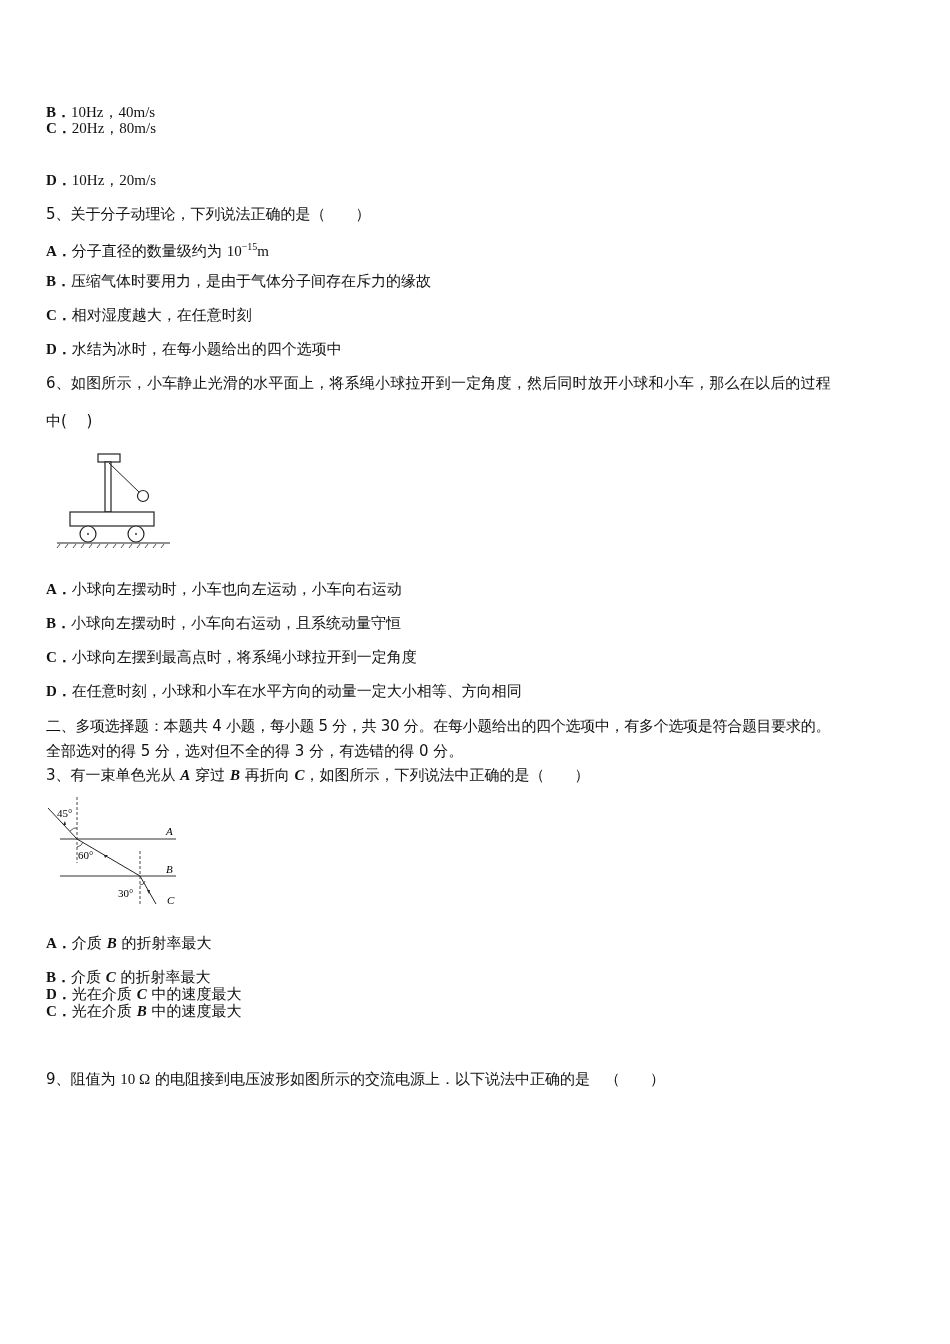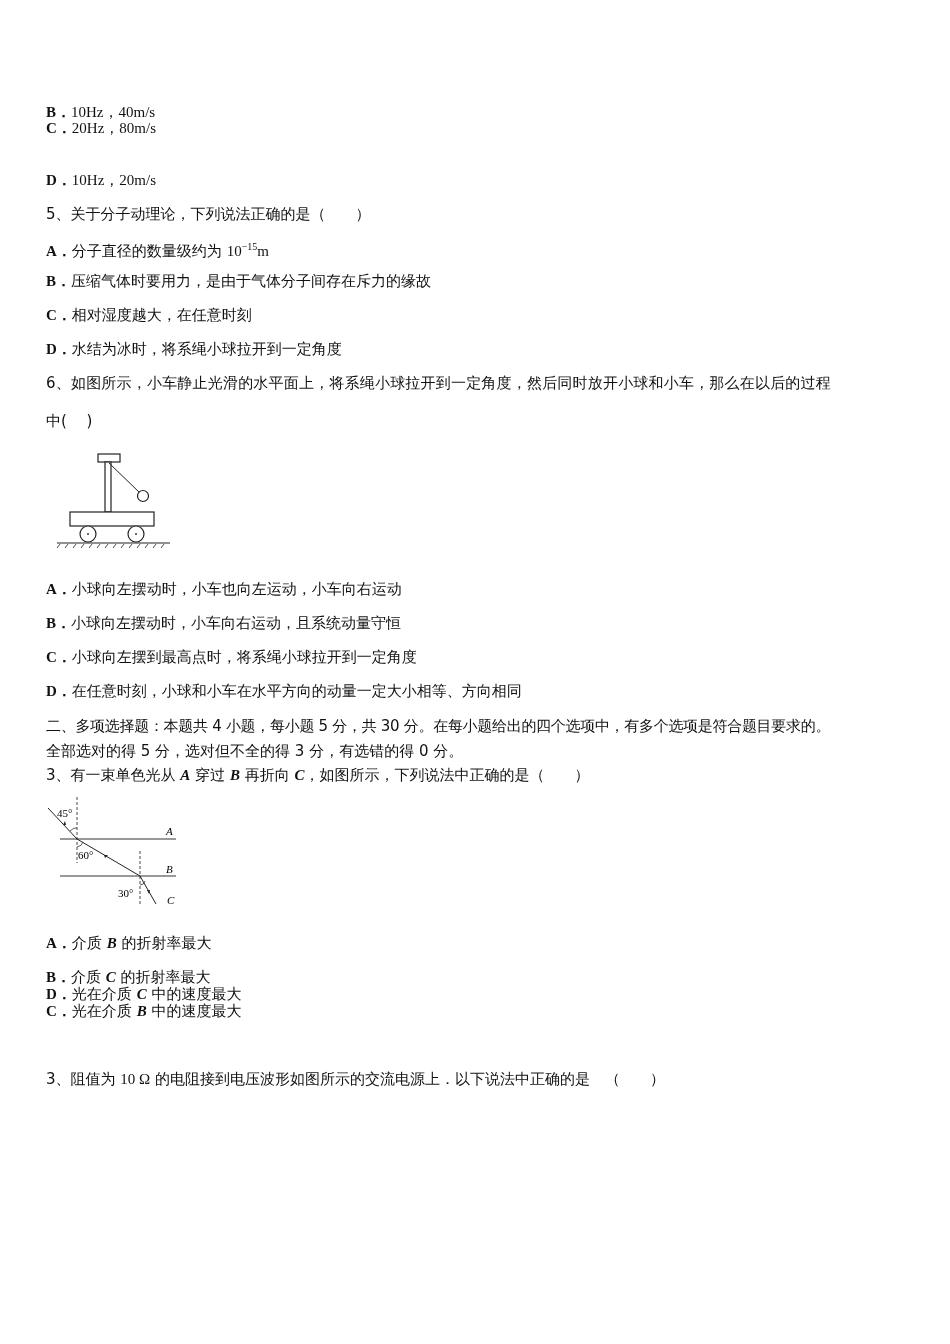--- a/index.html
+++ b/index.html
@@ -30,21 +30,21 @@
 <div class="line" style="top:237px">
   <span class="opt-letter">A．</span><span>分子直径的数量级约为 </span><span class="bold-latin">10</span><sup class="bold-latin">−15</sup><span class="bold-latin">m</span>
 </div>
 <div class="line" style="top:271px">
   <span class="opt-letter">B．</span><span>压缩气体时要用力，是由于气体分子间存在斥力的缘故</span>
 </div>
 <div class="line" style="top:305px">
   <span class="opt-letter">C．</span><span>相对湿度越大，在任意时刻</span>
 </div>
 <div class="line" style="top:339px">
-  <span class="opt-letter">D．</span><span>水结为冰时，将系绳小球拉开到一定角度</span>
+  <span class="opt-letter">D．</span><span>水结为冰时，在每小题给出的四个选项中</span>
 </div>
 
 <div class="line q" style="top:373px;letter-spacing:0.2px">6、如图所示，小车静止光滑的水平面上，将系绳小球拉开到一定角度，然后同时放开小球和小车，那么在以后的过程</div>
 <div class="line q" style="top:411px">中(　 )</div>
 
 <svg class="fig" style="left:52px;top:448px" width="125" height="105" viewBox="0 0 125 105">
   <rect x="46" y="6" width="22" height="8" fill="#fff" stroke="#222" stroke-width="1.2"></rect>
   <rect x="53" y="14" width="6" height="50" fill="#fff" stroke="#222" stroke-width="1.2"></rect>
   <line x1="57" y1="15" x2="88" y2="45" stroke="#222" stroke-width="1"></line>
   <circle cx="91" cy="48" r="5.5" fill="#fff" stroke="#222" stroke-width="1.2"></circle>
@@ -121,14 +121,14 @@
   <span class="opt-letter">B．</span><span>介质 </span><span class="ital">C</span><span> 的折射率最大</span>
 </div>
 <div class="line" style="top:1001px">
   <span class="opt-letter">C．</span><span>光在介质 </span><span class="ital">B</span><span> 中的速度最大</span>
 </div>
 <div class="line" style="top:984px">
   <span class="opt-letter">D．</span><span>光在介质 </span><span class="ital">C</span><span> 中的速度最大</span>
 </div>
 
 <div class="line q" style="top:1069px">
-  <span>3、阻值为 </span><span class="bold-latin">10 Ω</span><span> 的电阻接到电压波形如图所示的交流电源上．以下说法中正确的是　（　　）</span>
+  <span>9、阻值为 </span><span class="bold-latin">10 Ω</span><span> 的电阻接到电压波形如图所示的交流电源上．以下说法中正确的是　（　　）</span>
 </div>
 
 </body></html>

